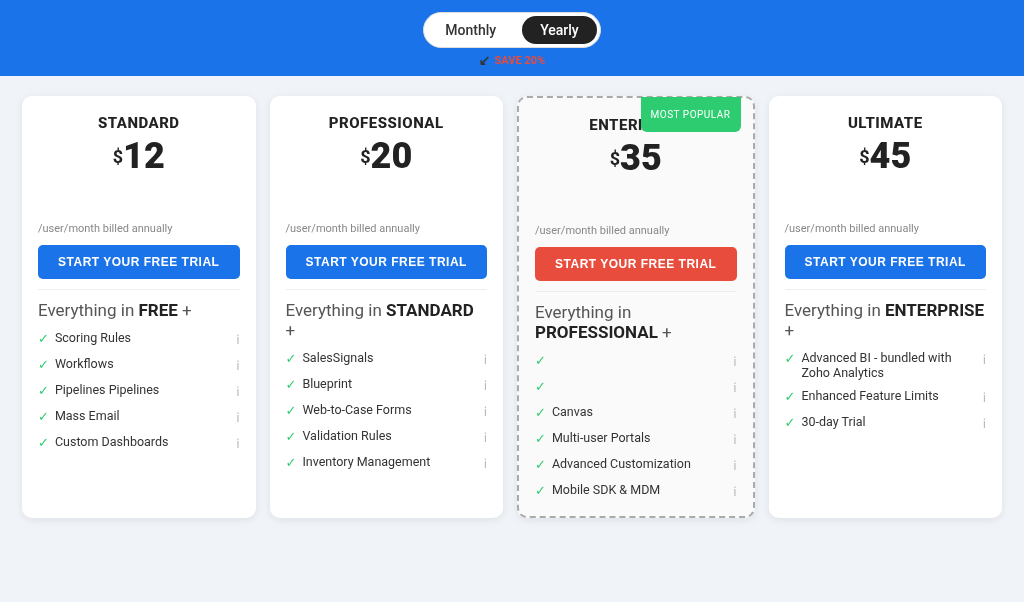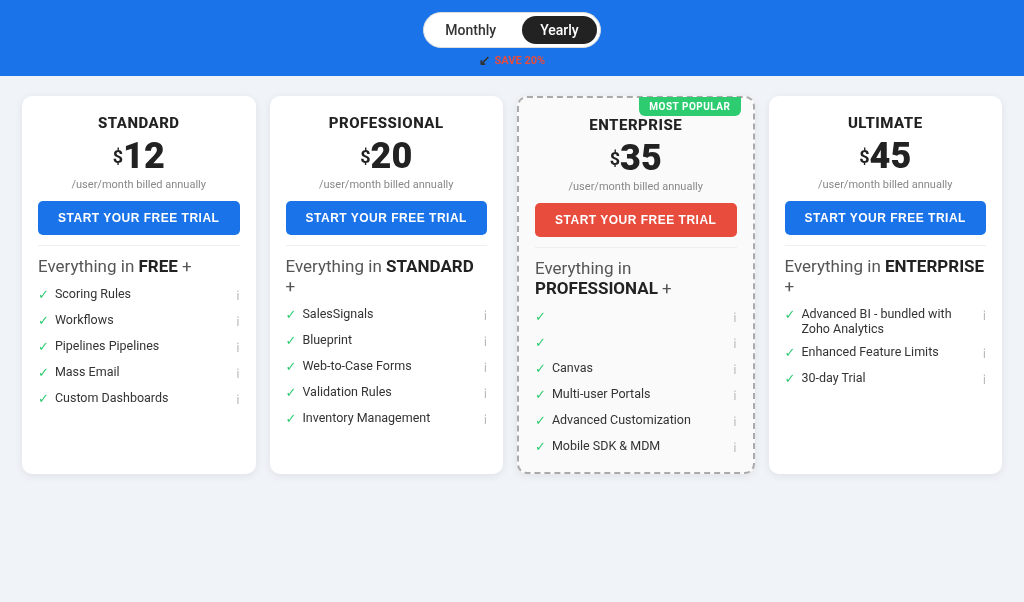--- a/index.html
+++ b/index.html
@@ -93,22 +93,22 @@
       background: #fafafa;
     }
 
     .most-popular-badge {
       position: absolute;
       top: -1px;
       right: 12px;
       background: #2ecc71;
       color: #fff;
       font-size: 10px;
-      font-weight: 700;
-      padding: 4px 10px;
+      font-weight: 400;
+      padding: 12px 10px;
       border-radius: 0 0 6px 6px;
       letter-spacing: 0.5px;
     }
 
     .plan-name {
       text-align: center;
       font-size: 15px;
       font-weight: 800;
       color: #222;
       margin-bottom: 6px;
@@ -130,24 +130,24 @@
     }
 
     .price-number {
       font-size: 36px;
       font-weight: 900;
       color: #222;
       line-height: 1;
     }
 
     .price-billing {
-      text-align: center;
       font-size: 11px;
       color: #888;
       margin-bottom: 10px;
+      margin-top: 44px;
     }
 
     .trial-btn {
       width: 100%;
       padding: 10px;
       border: none;
       border-radius: 5px;
       font-size: 12px;
       font-weight: 800;
       letter-spacing: 0.5px;

